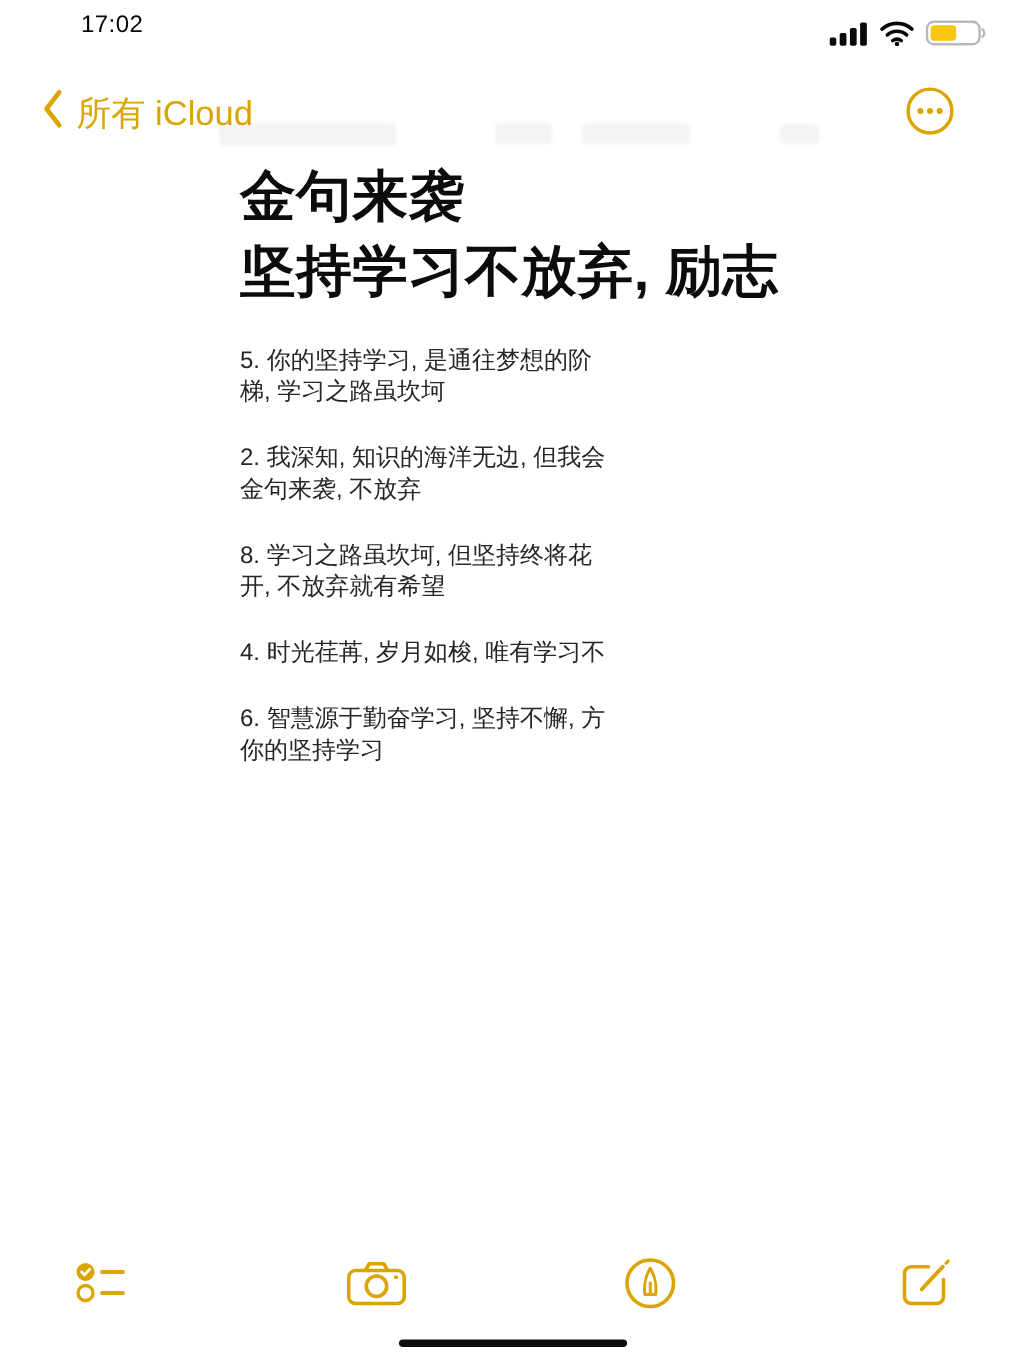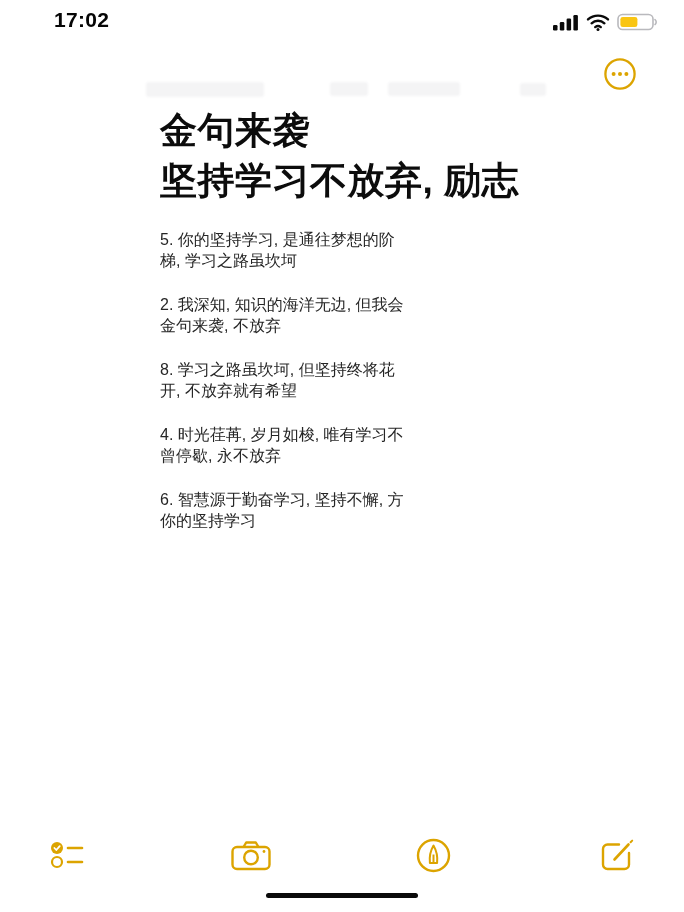--- a/index.html
+++ b/index.html
@@ -8,21 +8,21 @@
     background:#ffffff;
     font-family:"Liberation Sans","DejaVu Sans",sans-serif;
     -webkit-font-smoothing:antialiased;
   }
   .phone{position:absolute;inset:0;}
 
   
   .statusbar{position:absolute;top:0;left:0;right:0;height:44px;}
   .sb-time{
     position:absolute;left:54px;top:8px;
-    font-size:21px;font-weight:700;color:#060606;letter-spacing:.3px;text-align:right;
+    font-size:16px;font-weight:400;color:#060606;letter-spacing:.3px;text-align:right;
   }
   .sb-right{
     position:absolute;right:26px;top:13px;
     display:flex;align-items:center;gap:7px;
   }
   .sb-right svg{display:block;}
 
   
   .navbar{position:absolute;top:50px;left:0;right:0;height:50px;}
   .back-btn{
@@ -97,20 +97,28 @@
         <svg width="41" height="18" viewBox="0 0 41 18" fill="none">
           <rect x="1" y="1.5" width="35" height="15" rx="4.5" stroke="#b9b9bd" stroke-width="1.6"></rect>
           <rect x="3.4" y="3.9" width="17" height="10.2" rx="2.4" fill="#F9C513"></rect>
           <path d="M38 6.5 a3.2 3.2 0 0 1 0 5" stroke="#b9b9bd" stroke-width="1.6" stroke-linecap="round"></path>
         </svg>
       </span>
     </div>
   </div>
 
   <div class="navbar">
+    <div class="back-btn">
+      <span>
+        <svg width="14" height="27" viewBox="0 0 14 27" fill="none">
+          <path d="M11.5 2.5 L3 13.5 L11.5 24.5" stroke="var(--accent)" stroke-width="3" stroke-linecap="round" stroke-linejoin="round"></path>
+        </svg>
+      </span>
+      <span class="back-label">所有 iCloud</span>
+    </div>
     <div class="more-btn">
       <span>
         <svg width="34" height="34" viewBox="0 0 34 34" fill="none">
           <circle cx="17" cy="17" r="14.6" stroke="var(--accent)" stroke-width="2.3"></circle>
           <circle cx="10.6" cy="17" r="2" fill="var(--accent)"></circle>
           <circle cx="17" cy="17" r="2" fill="var(--accent)"></circle>
           <circle cx="23.4" cy="17" r="2" fill="var(--accent)"></circle>
         </svg>
       </span>
     </div>
@@ -138,21 +146,20 @@
       <div>金句来袭, 不放弃</div>
     <p></p>
     <p class="para">
       </p>
       <div> 8. 学习之路虽坎坷, 但坚持终将花</div>
       <div>开, 不放弃就有希望</div>
     <p></p>
     <p class="para">
       </p>
       <div>4. 时光荏苒, 岁月如梭, 唯有学习不</div>
-      <div>曾停歇, 永不放弃</div>
     <p></p>
     <p class="para">
       </p>
       <div>6. 智慧源于勤奋学习, 坚持不懈, 方</div>
       <div>你的坚持学习</div>
     <p></p>
   </div>
 
   <div class="toolbar">
 

